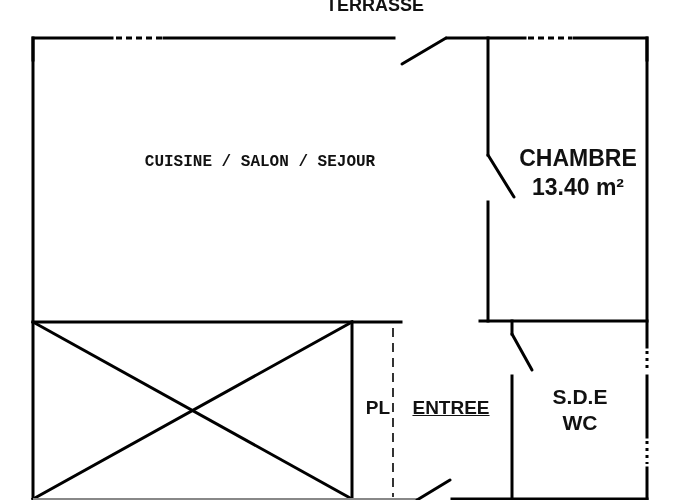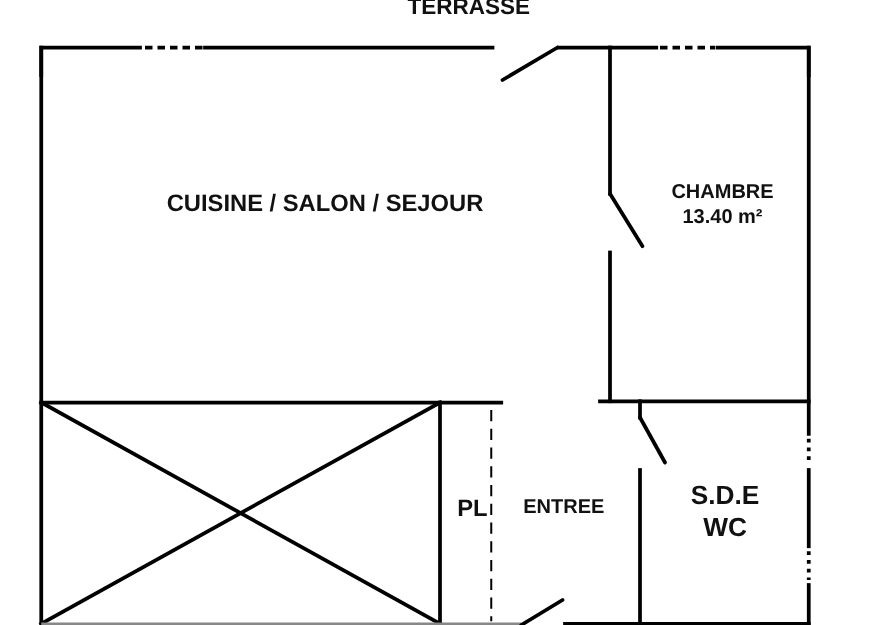--- a/index.html
+++ b/index.html
@@ -9,24 +9,24 @@
       position: absolute;
       font-family: "Liberation Sans", "DejaVu Sans", sans-serif;
       font-weight: bold;
       color: #111111;
       text-align: center;
       white-space: nowrap;
       line-height: 1.25;
     }
     .lbl span { display: block; }
     #lbl-terrasse { left: 300px; top: -6px; width: 150px; font-size: 18px; }
-    #lbl-cuisine { left: 110px; top: 152px; width: 300px; font-size: 19px; }
-    #lbl-chambre { left: 508px; top: 144px; width: 140px; font-size: 16px; }
+    #lbl-cuisine { left: 110px; top: 152px; width: 300px; font-size: 16px; font-family: Liberation Mono, monospace; }
+    #lbl-chambre { left: 508px; top: 144px; width: 140px; font-size: 23px; }
     #lbl-pl { left: 356px; top: 396px; width: 34px; font-size: 19px; text-align: right; }
-    #lbl-entree { left: 405px; top: 396px; width: 92px; font-size: 16px; }
+    #lbl-entree { left: 405px; top: 396px; width: 92px; font-size: 19px; text-decoration: underline; }
     #lbl-sde { left: 530px; top: 384px; width: 100px; font-size: 21px; }
     .wall { stroke: #000; stroke-width: 3; fill: none; stroke-linecap: square; }
     .thin { stroke: #888; stroke-width: 2; fill: none; }
     .dash { stroke: #000; stroke-width: 3; fill: none; stroke-dasharray: 6 4; }
     .dot { stroke: #000; stroke-width: 3; fill: none; stroke-dasharray: 3 4; }
     .pl-dash { stroke: #000; stroke-width: 1.6; fill: none; stroke-dasharray: 9 6; }
     .door { stroke: #000; stroke-width: 3; fill: none; stroke-linecap: round; }
   </style>
 </head>
 <body>

